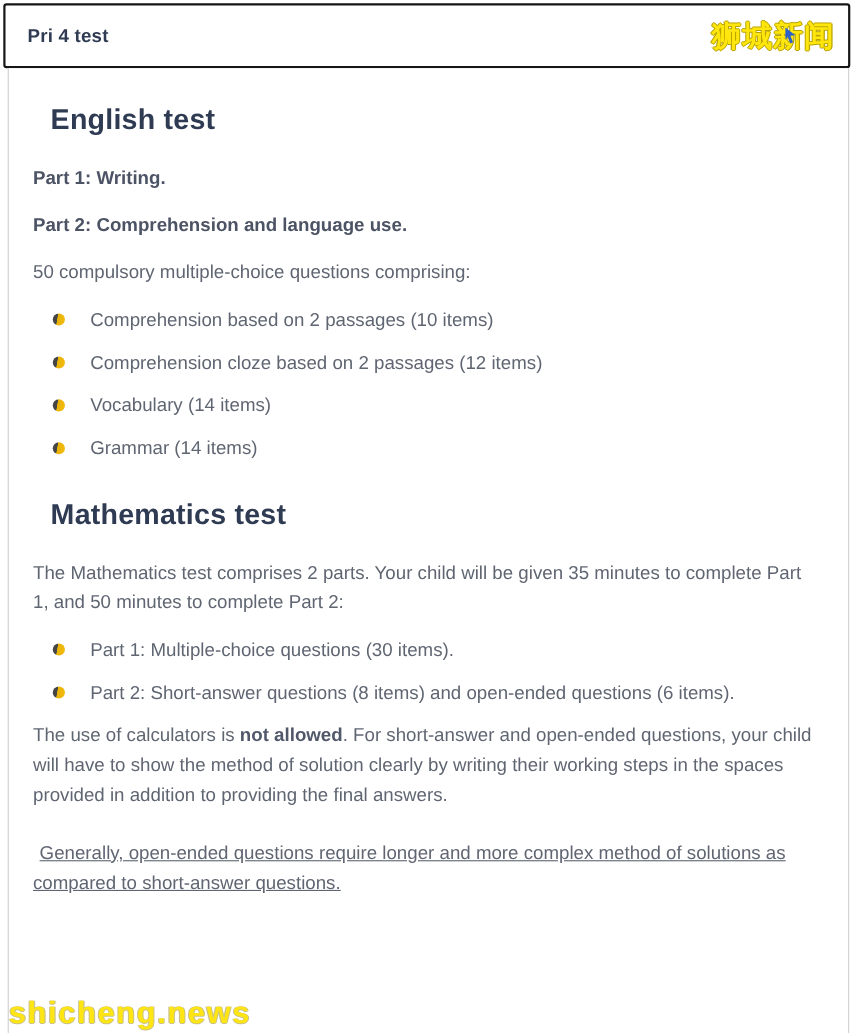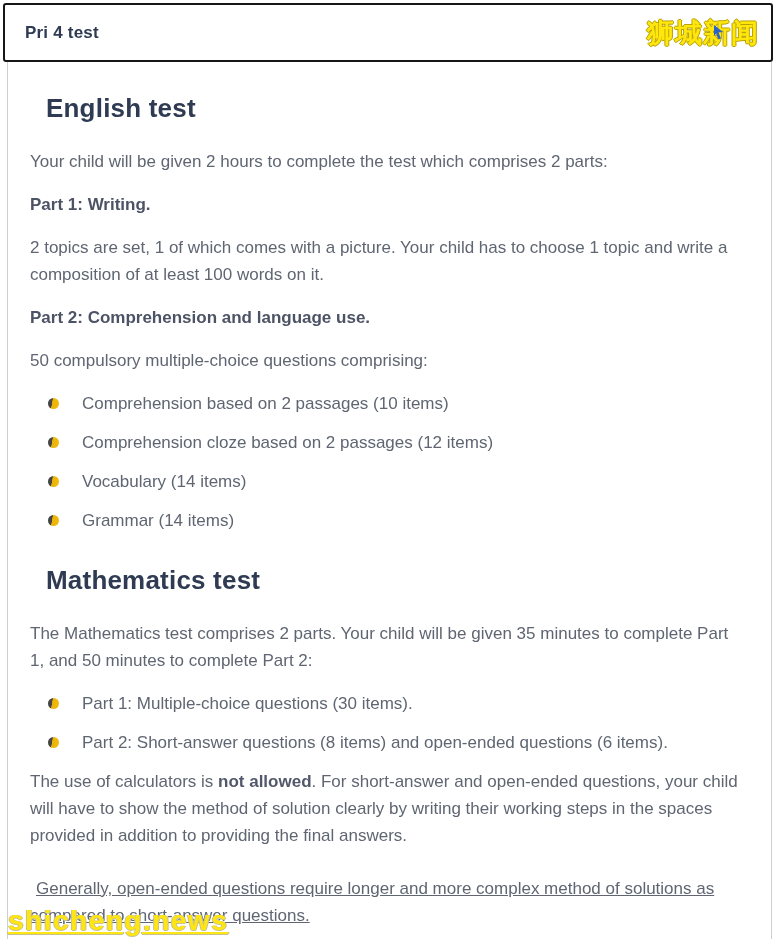--- a/index.html
+++ b/index.html
@@ -107,45 +107,42 @@
     position: absolute;
     left: 8px; bottom: 2px;
     font-size: 28px;
     font-weight: 700;
     color: #ffe512;
     letter-spacing: 1.5px;
     text-shadow:
       -1px 0 0 #c9c28a, 1px 0 0 #c9c28a,
       0 1px 0 #c9c28a;
     pointer-events: none;
-    text-decoration: underline;
   }
 </style>
 </head>
 <body>
 
 <header class="topbar">
   <span class="title">Pri 4 test</span>
   <span class="logo-wrap">
     <span class="logo">狮城新闻</span>
     <svg class="cursor" viewBox="0 0 12 16" xmlns="http://www.w3.org/2000/svg">
       <polygon points="1,0 10,7 5.5,7.6 8,13.5 5.5,14.6 3.2,8.6 1,11" fill="#2d62c9"></polygon>
     </svg>
   </span>
 </header>
 
 <main class="content">
 
   <h2 class="section-heading">English test</h2>
 
-  <p class="body">Your child will be given 2 hours to complete the test which comprises 2 parts:</p>
 
   <p class="subhead">Part 1: Writing.</p>
 
-  <p class="body">2 topics are set, 1 of which comes with a picture. Your child has to choose 1 topic and write a composition of at least 100 words on it.</p>
 
   <p class="subhead">Part 2: Comprehension and language use.</p>
 
   <p class="body">50 compulsory multiple-choice questions comprising:</p>
 
   <ul class="bullets">
     <li><span class="dot"></span><span>Comprehension based on 2 passages (10 items)</span></li>
     <li><span class="dot"></span><span>Comprehension cloze based on 2 passages (12 items)</span></li>
     <li><span class="dot"></span><span>Vocabulary (14 items)</span></li>
     <li><span class="dot"></span><span>Grammar (14 items)</span></li>

